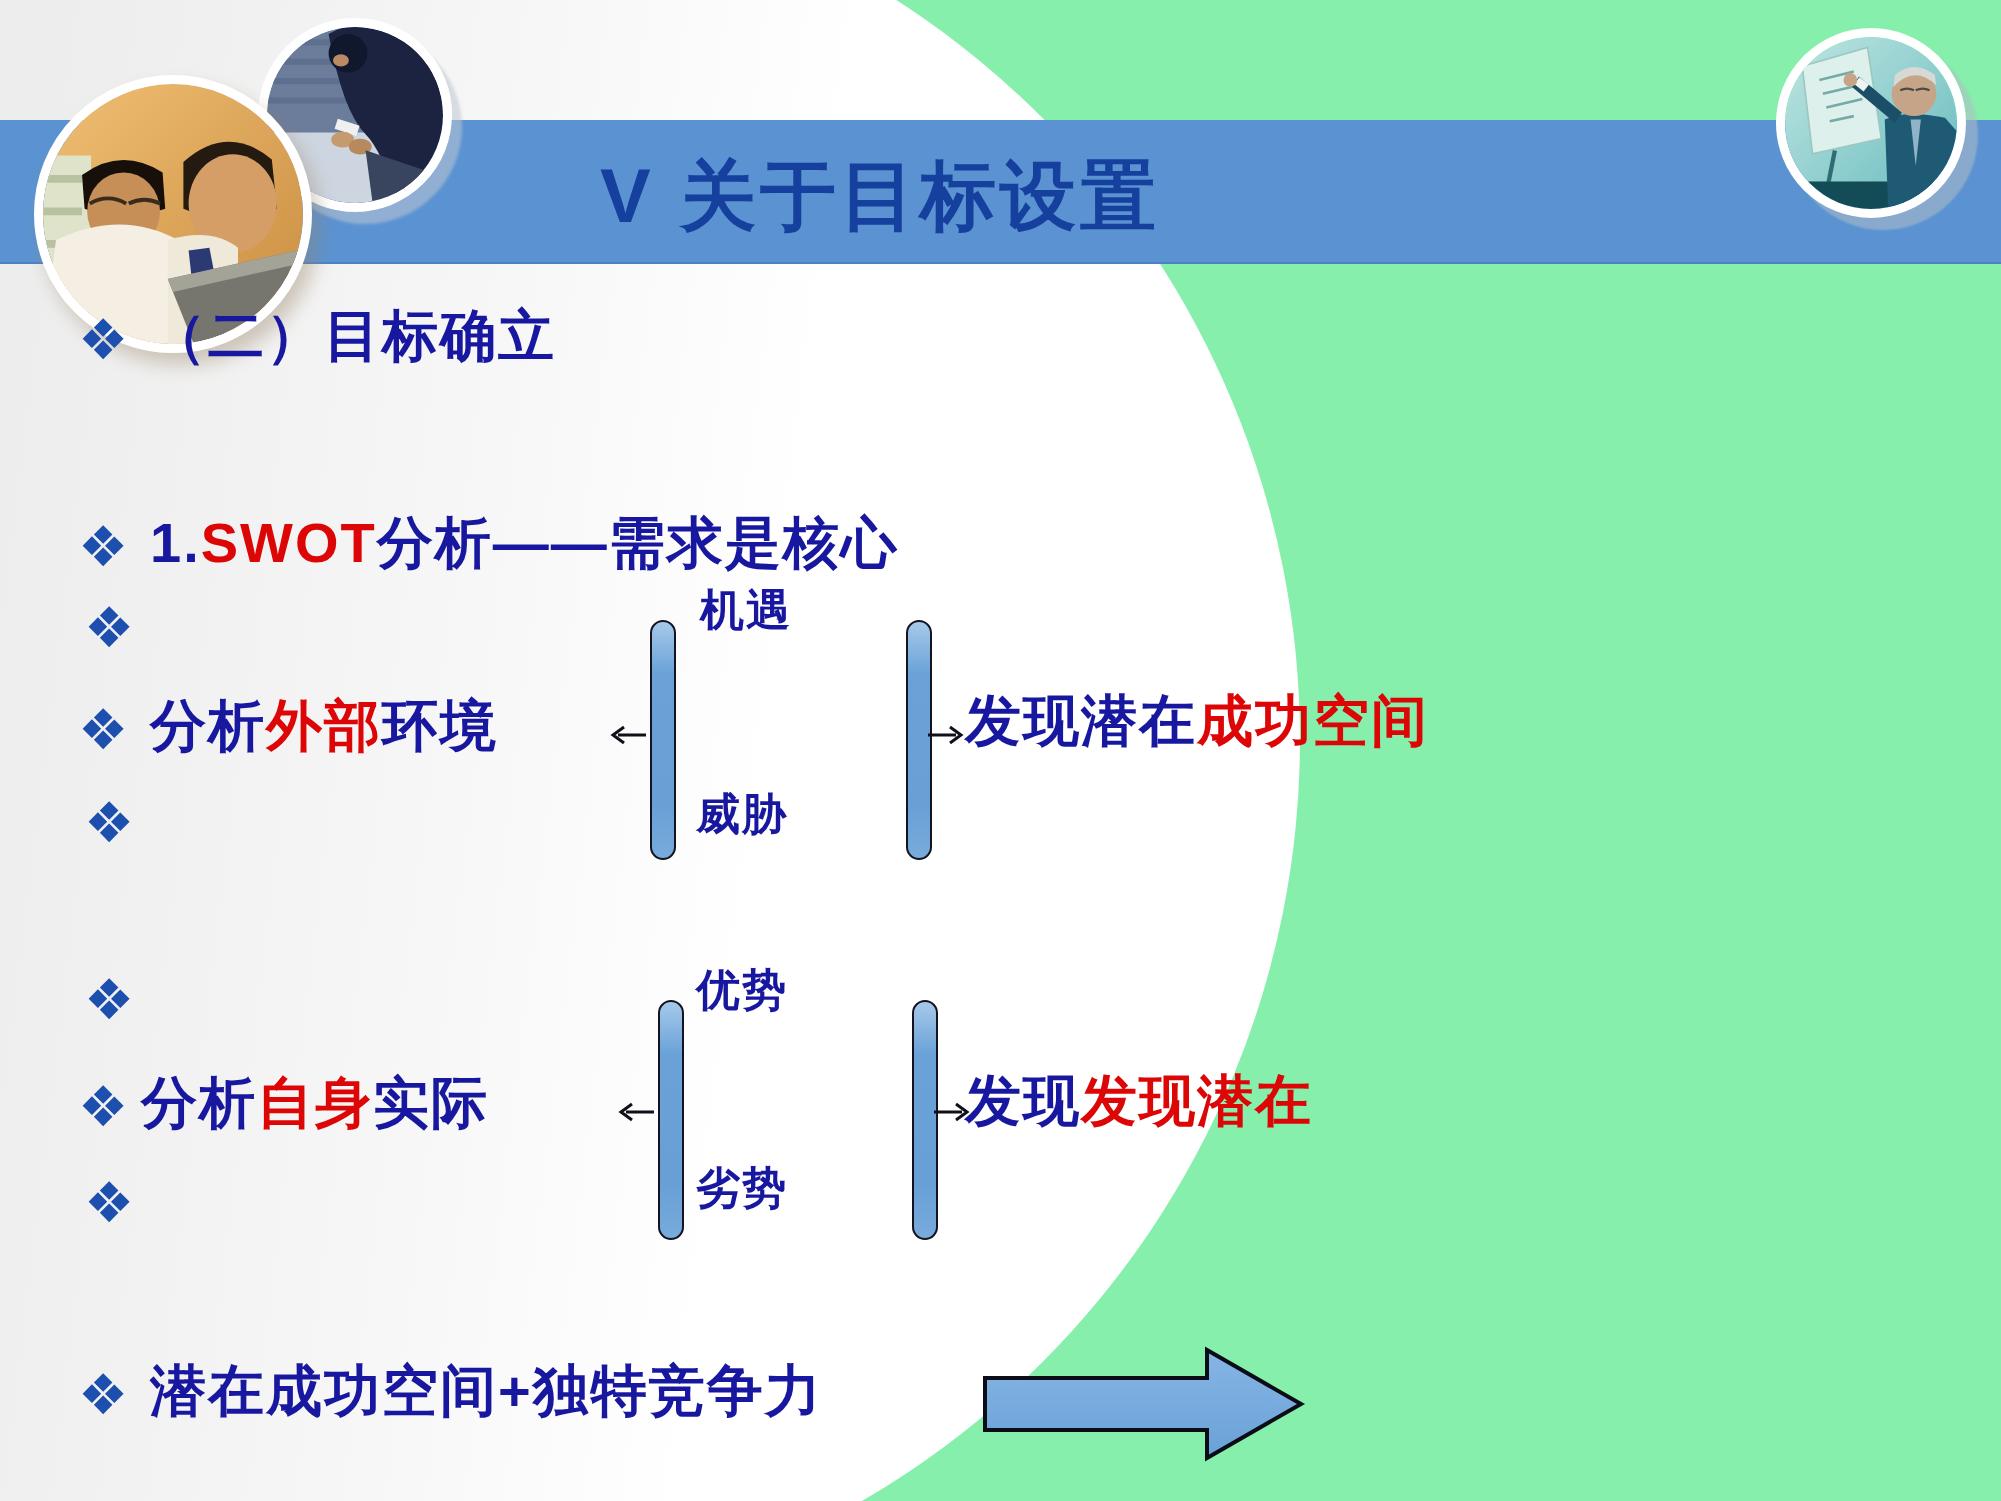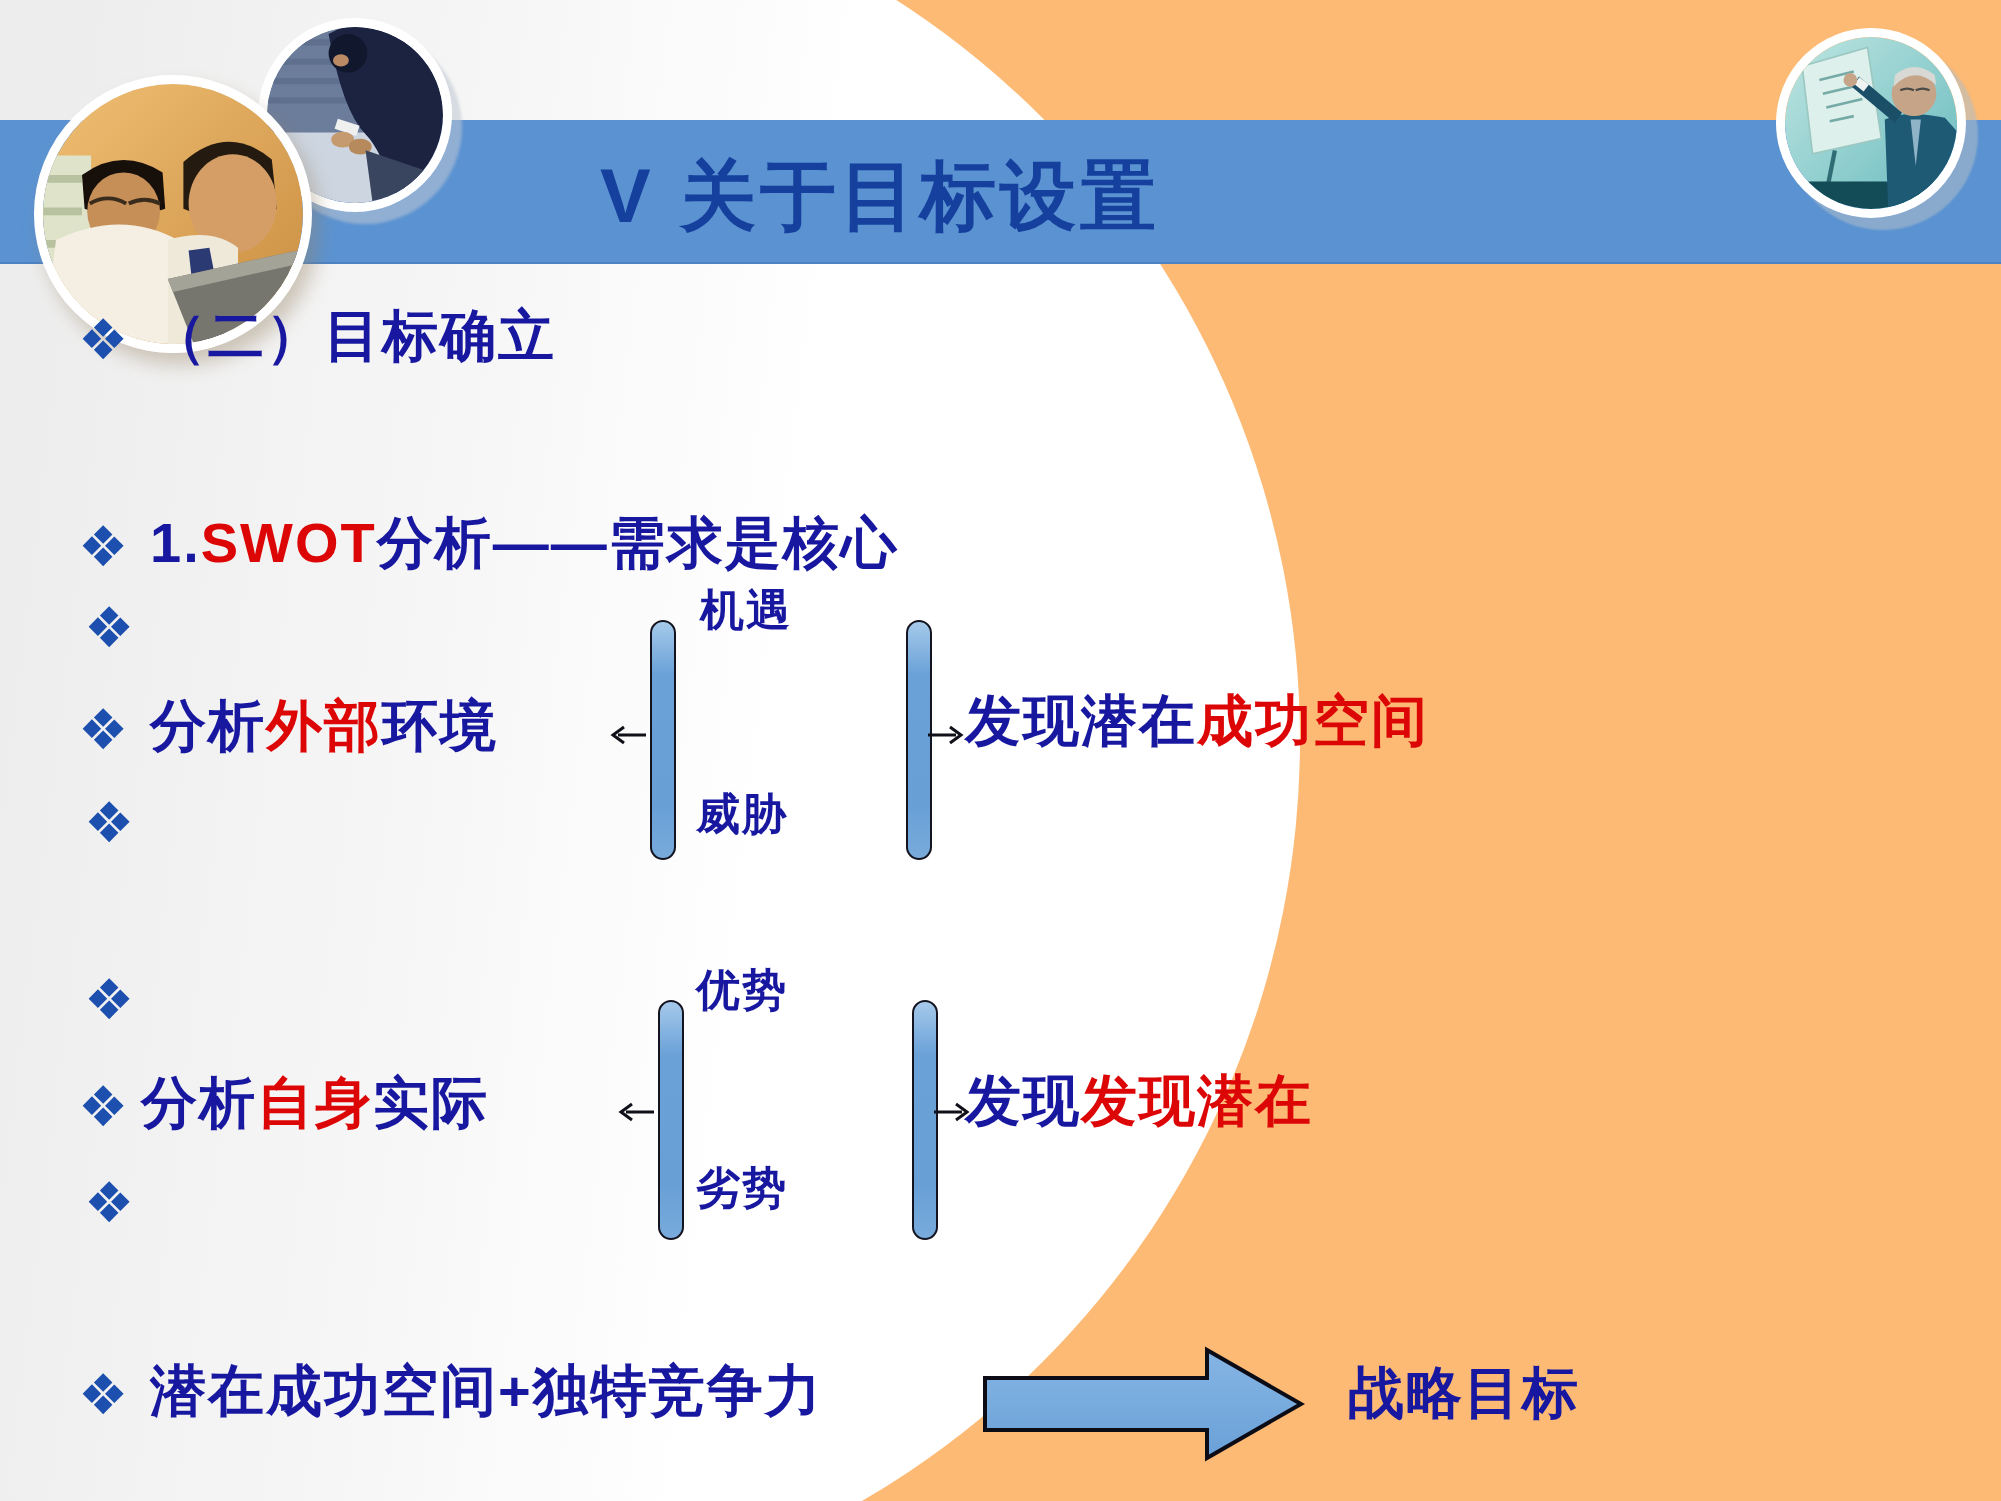--- a/index.html
+++ b/index.html
@@ -3,21 +3,21 @@
 <meta charset="utf-8">
 <style>
   :root{
     --band:#5b93d2; --band_edge:#4c82c4;
     --title_navy:#15409e; --navy:#1717a0; --red:#dd0606;
     --bullet_blue:#1d4fae; --bar_fill:#6fa8dc; --bar_stroke:#141420;
     --arrow_fill:#74a9de; --bg_gray:#e7e7e7;
   }
   html,body{margin:0;padding:0;background:#888;}
   .slide{
-    position:relative; width:2001px; height:1501px; background:#fdba74;
+    position:relative; width:2001px; height:1501px; background:#86efac;
     overflow:hidden;
     font-family:"Liberation Sans","DejaVu Sans",sans-serif;
     font-weight:bold;
   }
   
   .bg-circle{
     position:absolute; left:-460px; top:-140px; width:1760px; height:1760px;
     border-radius:50%;
     background:linear-gradient(97deg,#e6e6e6 0%,#eeeeee 30%,#f7f7f7 52%,#ffffff 68%);
     z-index:0;
@@ -213,15 +213,14 @@
   <svg class="big-arrow" width="322" height="116">
     <defs>
       <linearGradient id="gArr" x1="0" y1="0" x2="0" y2="1">
         <stop offset="0" stop-color="#86b5e4"></stop>
           <stop offset="1" stop-color="#6aa1d8"></stop>
       </linearGradient>
     </defs>
     <polygon points="2,32 224,32 224,4 318,58 224,112 224,84 2,84" fill="url(#gArr)" stroke="#0c0c16" stroke-width="4"></polygon>
   </svg>
 
-  <div class="t" style="left:1348px; top:1362px;">战略目标</div>
 
 </div>
 
 </body></html>

